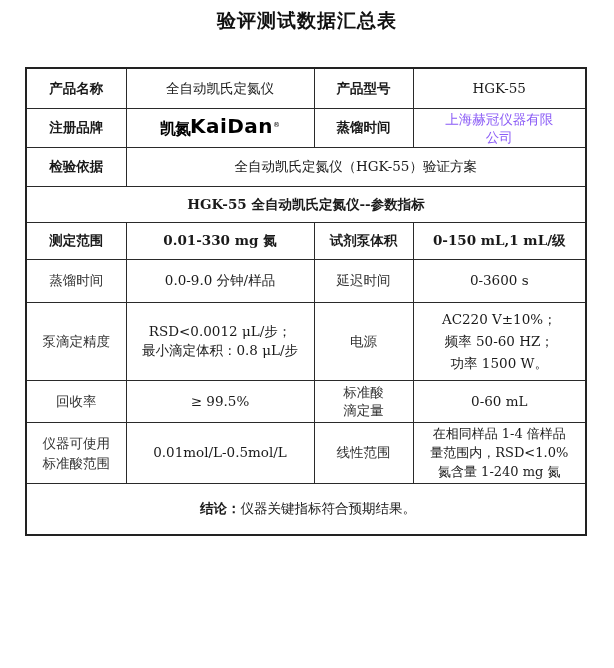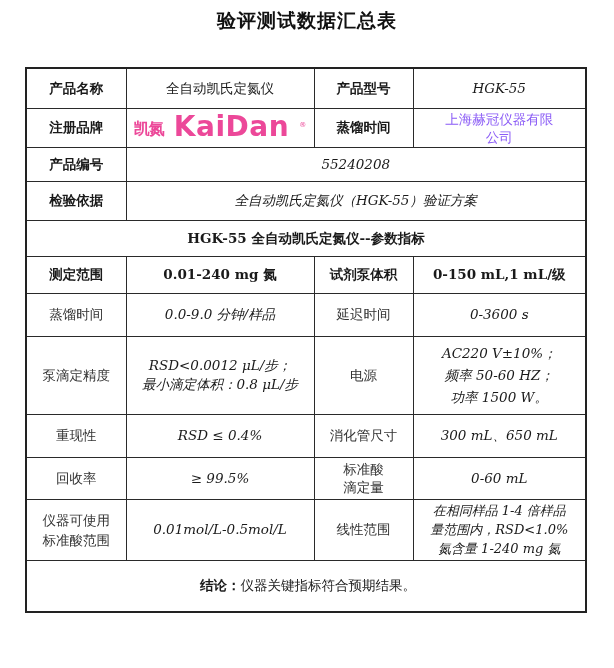--- a/index.html
+++ b/index.html
@@ -18,32 +18,32 @@
     border-collapse: collapse; table-layout: fixed;
     border: 2px solid #222;
   }
   table.sheet td {
     border: 1.3px solid #2a2a2a;
     text-align: center; vertical-align: middle;
     font-size: 13.5px; line-height: 19px; padding: 0 4px;
   }
   .lbl-bold { font-family: "DejaVu Sans", "Liberation Sans", sans-serif; font-weight: bold; font-size: 14px; }
   .lbl { font-family: "DejaVu Sans", "Liberation Sans", sans-serif; font-size: 13.5px; color: #333; }
-  .val { font-family: "DejaVu Serif", "Liberation Serif", serif; font-size: 13.5px; font-style: italic; }
+  .val { font-family: "DejaVu Serif", "Liberation Serif", serif; font-size: 13.5px; }
   .val-bold { font-family: "DejaVu Serif", "Liberation Serif", serif; font-weight: bold; font-size: 13.5px; }
   .section-hdr { font-family: "DejaVu Serif", "Liberation Serif", serif; font-weight: bold; font-size: 14px; }
   .conclusion { text-align: right; padding-left: 8px !important; font-size: 14px; }
   .conclusion .c-label { font-family: "DejaVu Sans", "Liberation Sans", sans-serif; font-weight: bold; }
   .logo {
-    display: inline-flex; align-items: flex-start; gap: 10px;
+    display: inline-flex; align-items: flex-start; gap: 0;
     font-family: "DejaVu Sans", "Liberation Sans", sans-serif;
-    color: #ec4899; font-weight: bold;
+    color: #000000; font-weight: bold;
   }
   .logo .cn { font-size: 16px; letter-spacing: -1px; margin-top: 2px; }
-  .logo .en { font-size: 28px; letter-spacing: 0.5px; }
+  .logo .en { font-size: 20px; letter-spacing: 0.5px; }
   .logo .reg { font-size: 7px; font-weight: normal; margin-top: -1px; }
   .line { display: block; }
 </style>
 </head>
 <body>
 
 <div class="title">验评测试数据汇总表</div>
 
 <table class="sheet">
   <colgroup>
@@ -70,37 +70,33 @@
           <span class="reg">®</span>
         </span>
       </td>
       <td class="lbl-bold">蒸馏时间</td>
       <td class="lbl" style="color:#8b5cf6; line-height:18px">
         <span class="line">上海赫冠仪器有限</span>
         <span class="line">公司</span>
       </td>
     </tr>
 
-    <tr style="height:34px">
-      <td class="lbl-bold">产品编号</td>
-      <td colspan="3" class="val">55240208</td>
-    </tr>
 
     <tr style="height:39px">
       <td class="lbl-bold">检验依据</td>
       <td colspan="3" class="val">全自动凯氏定氮仪（HGK-55）验证方案</td>
     </tr>
 
     <tr style="height:36px">
       <td colspan="4" class="section-hdr">HGK-55 全自动凯氏定氮仪--参数指标</td>
     </tr>
 
     <tr style="height:37px">
       <td class="lbl-bold">测定范围</td>
-      <td class="val-bold">0.01-240 mg 氮</td>
+      <td class="val-bold">0.01-330 mg 氮</td>
       <td class="lbl-bold">试剂泵体积</td>
       <td class="val-bold">0-150 mL,1 mL/级</td>
     </tr>
 
     <tr style="height:43px">
       <td class="lbl">蒸馏时间</td>
       <td class="val">0.0-9.0 分钟/样品</td>
       <td class="lbl">延迟时间</td>
       <td class="val">0-3600 s</td>
     </tr>
@@ -113,26 +109,20 @@
         <span class="line">最小滴定体积：0.8 μL/步</span>
       </td>
       <td class="lbl">电源</td>
       <td class="val" style="line-height:22px">
         <span class="line">AC220 V±10%；</span>
         <span class="line">频率 50-60 HZ；</span>
         <span class="line">功率 1500 W。</span>
       </td>
     </tr>
 
-    <tr style="height:43px">
-      <td class="lbl">重现性</td>
-      <td class="val">RSD ≤ 0.4%</td>
-      <td class="lbl">消化管尺寸</td>
-      <td class="val">300 mL、650 mL</td>
-    </tr>
 
     <tr style="height:42px">
       <td class="lbl">回收率</td>
       <td class="val">≥ 99.5%</td>
       <td class="lbl" style="line-height:18px">
         <span class="line">标准酸</span>
         <span class="line">滴定量</span>
       </td>
       <td class="val">0-60 mL</td>
     </tr>

